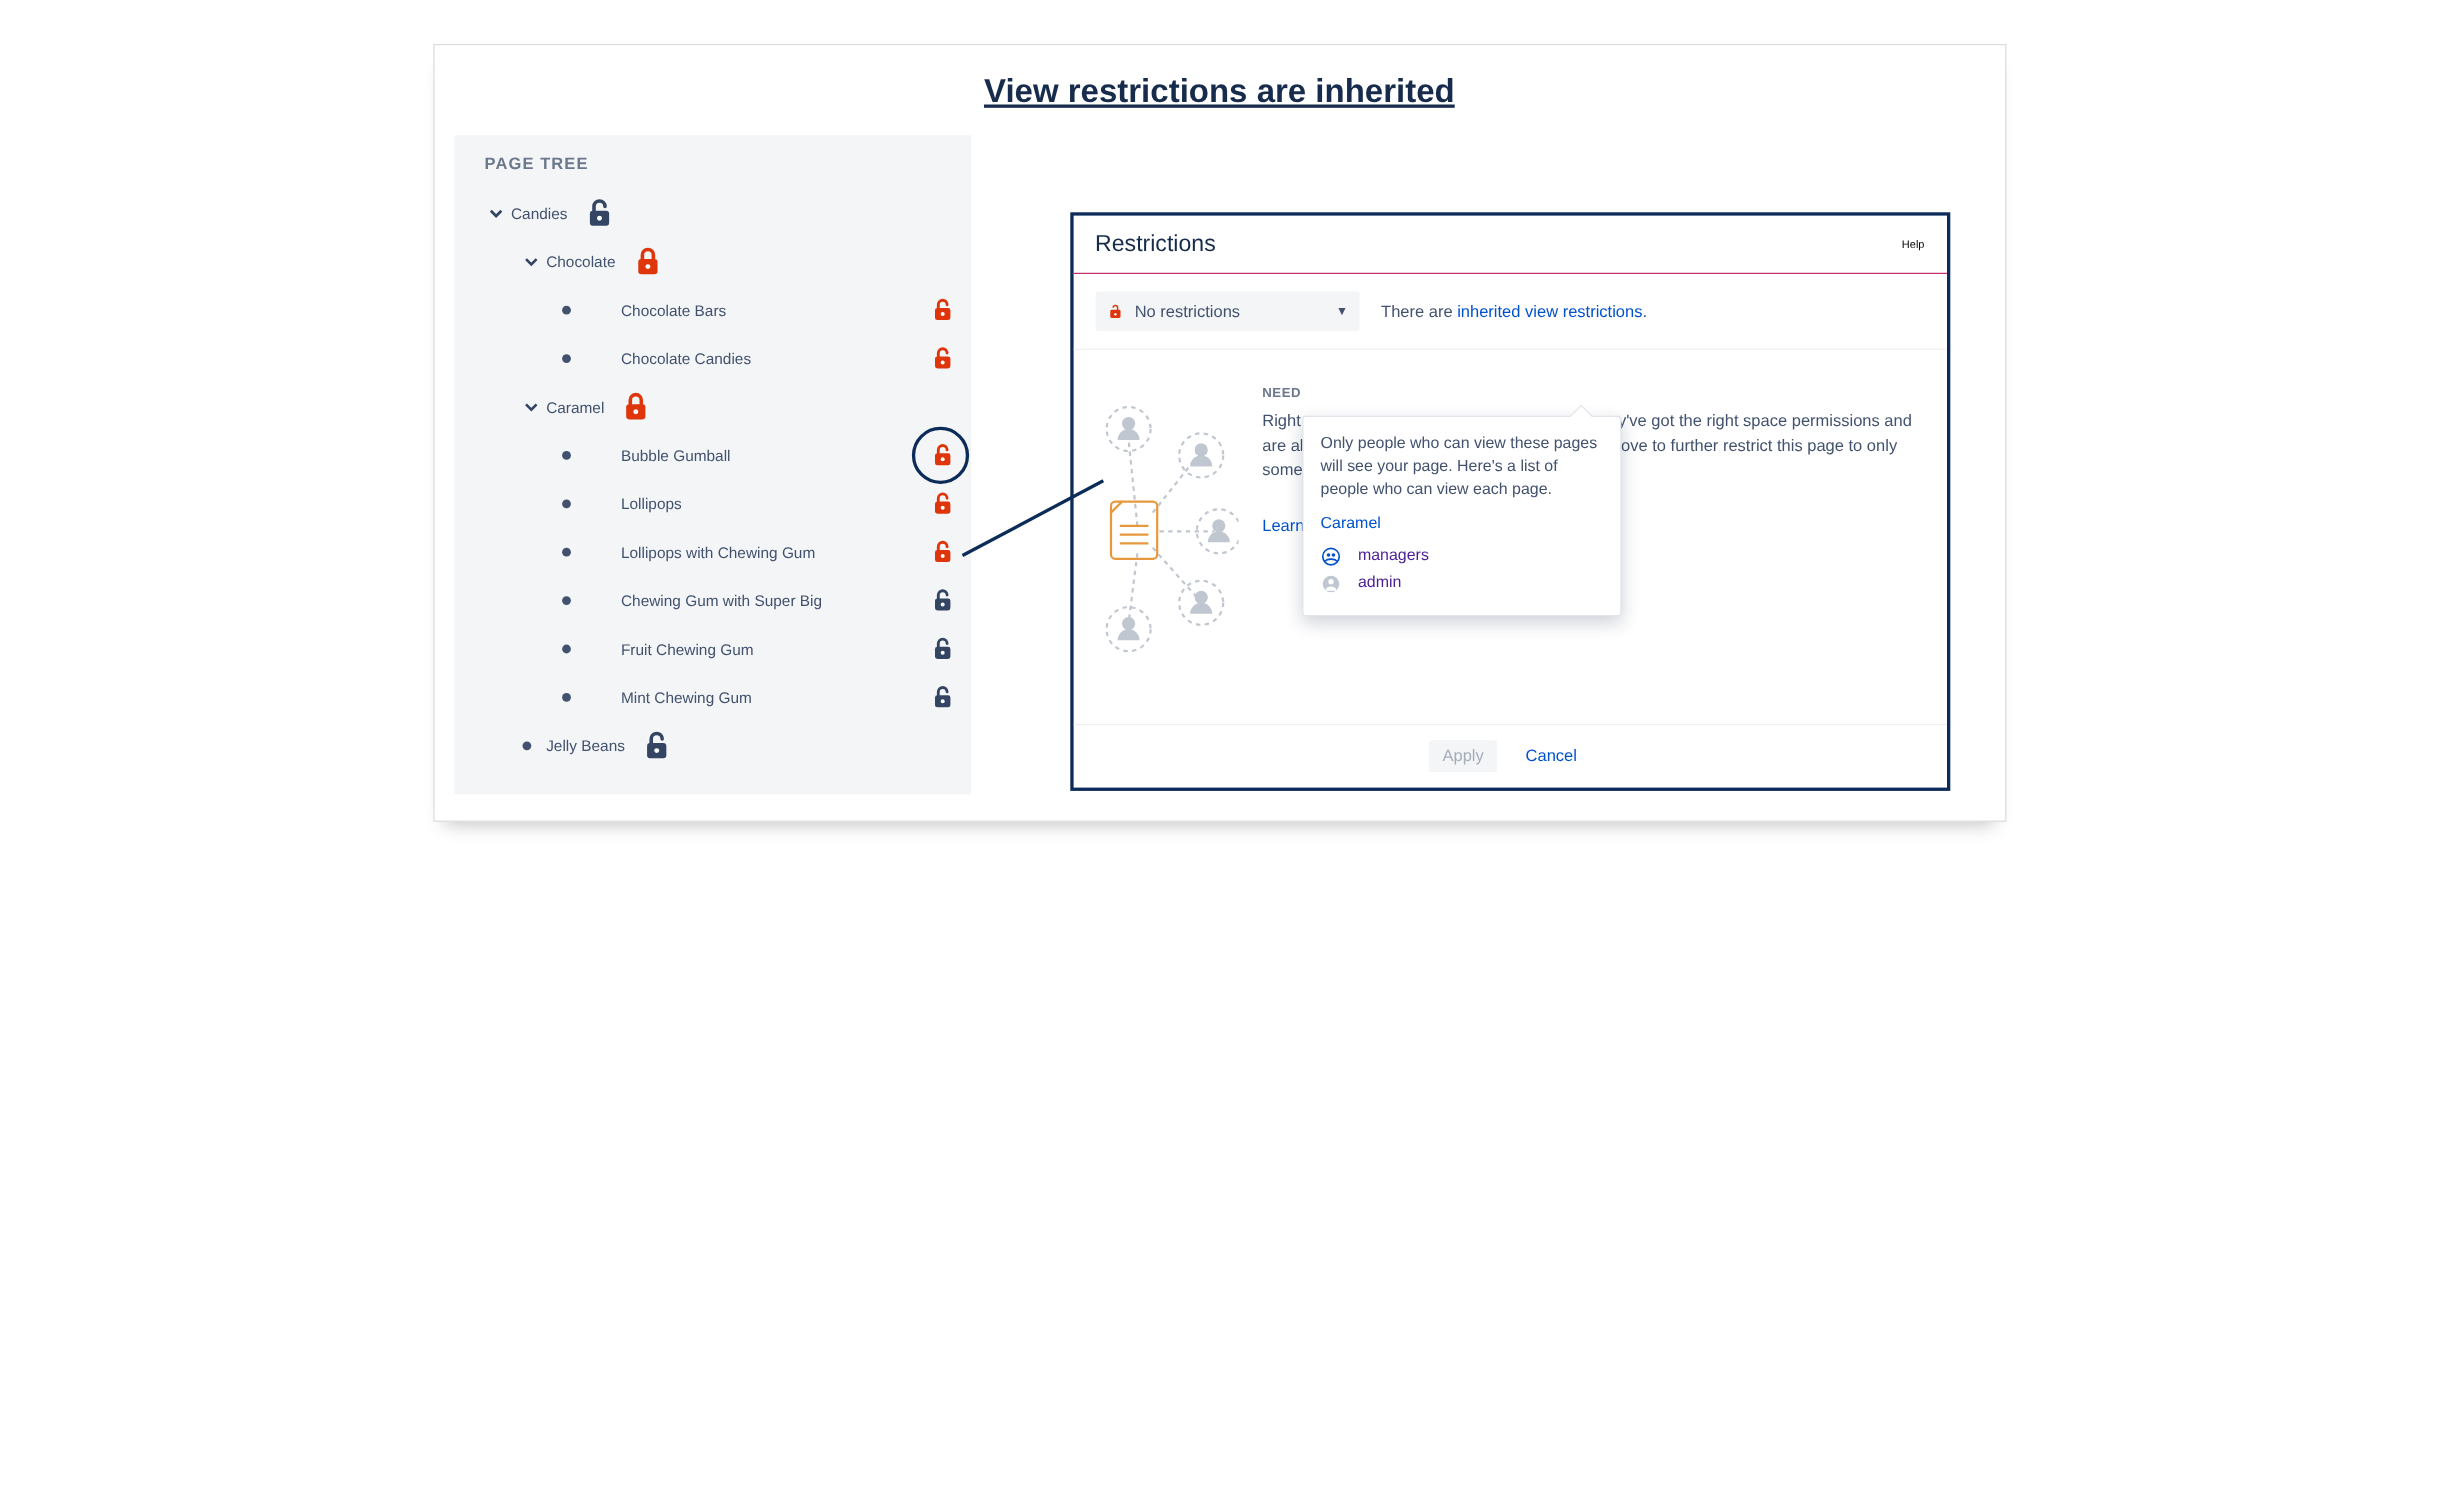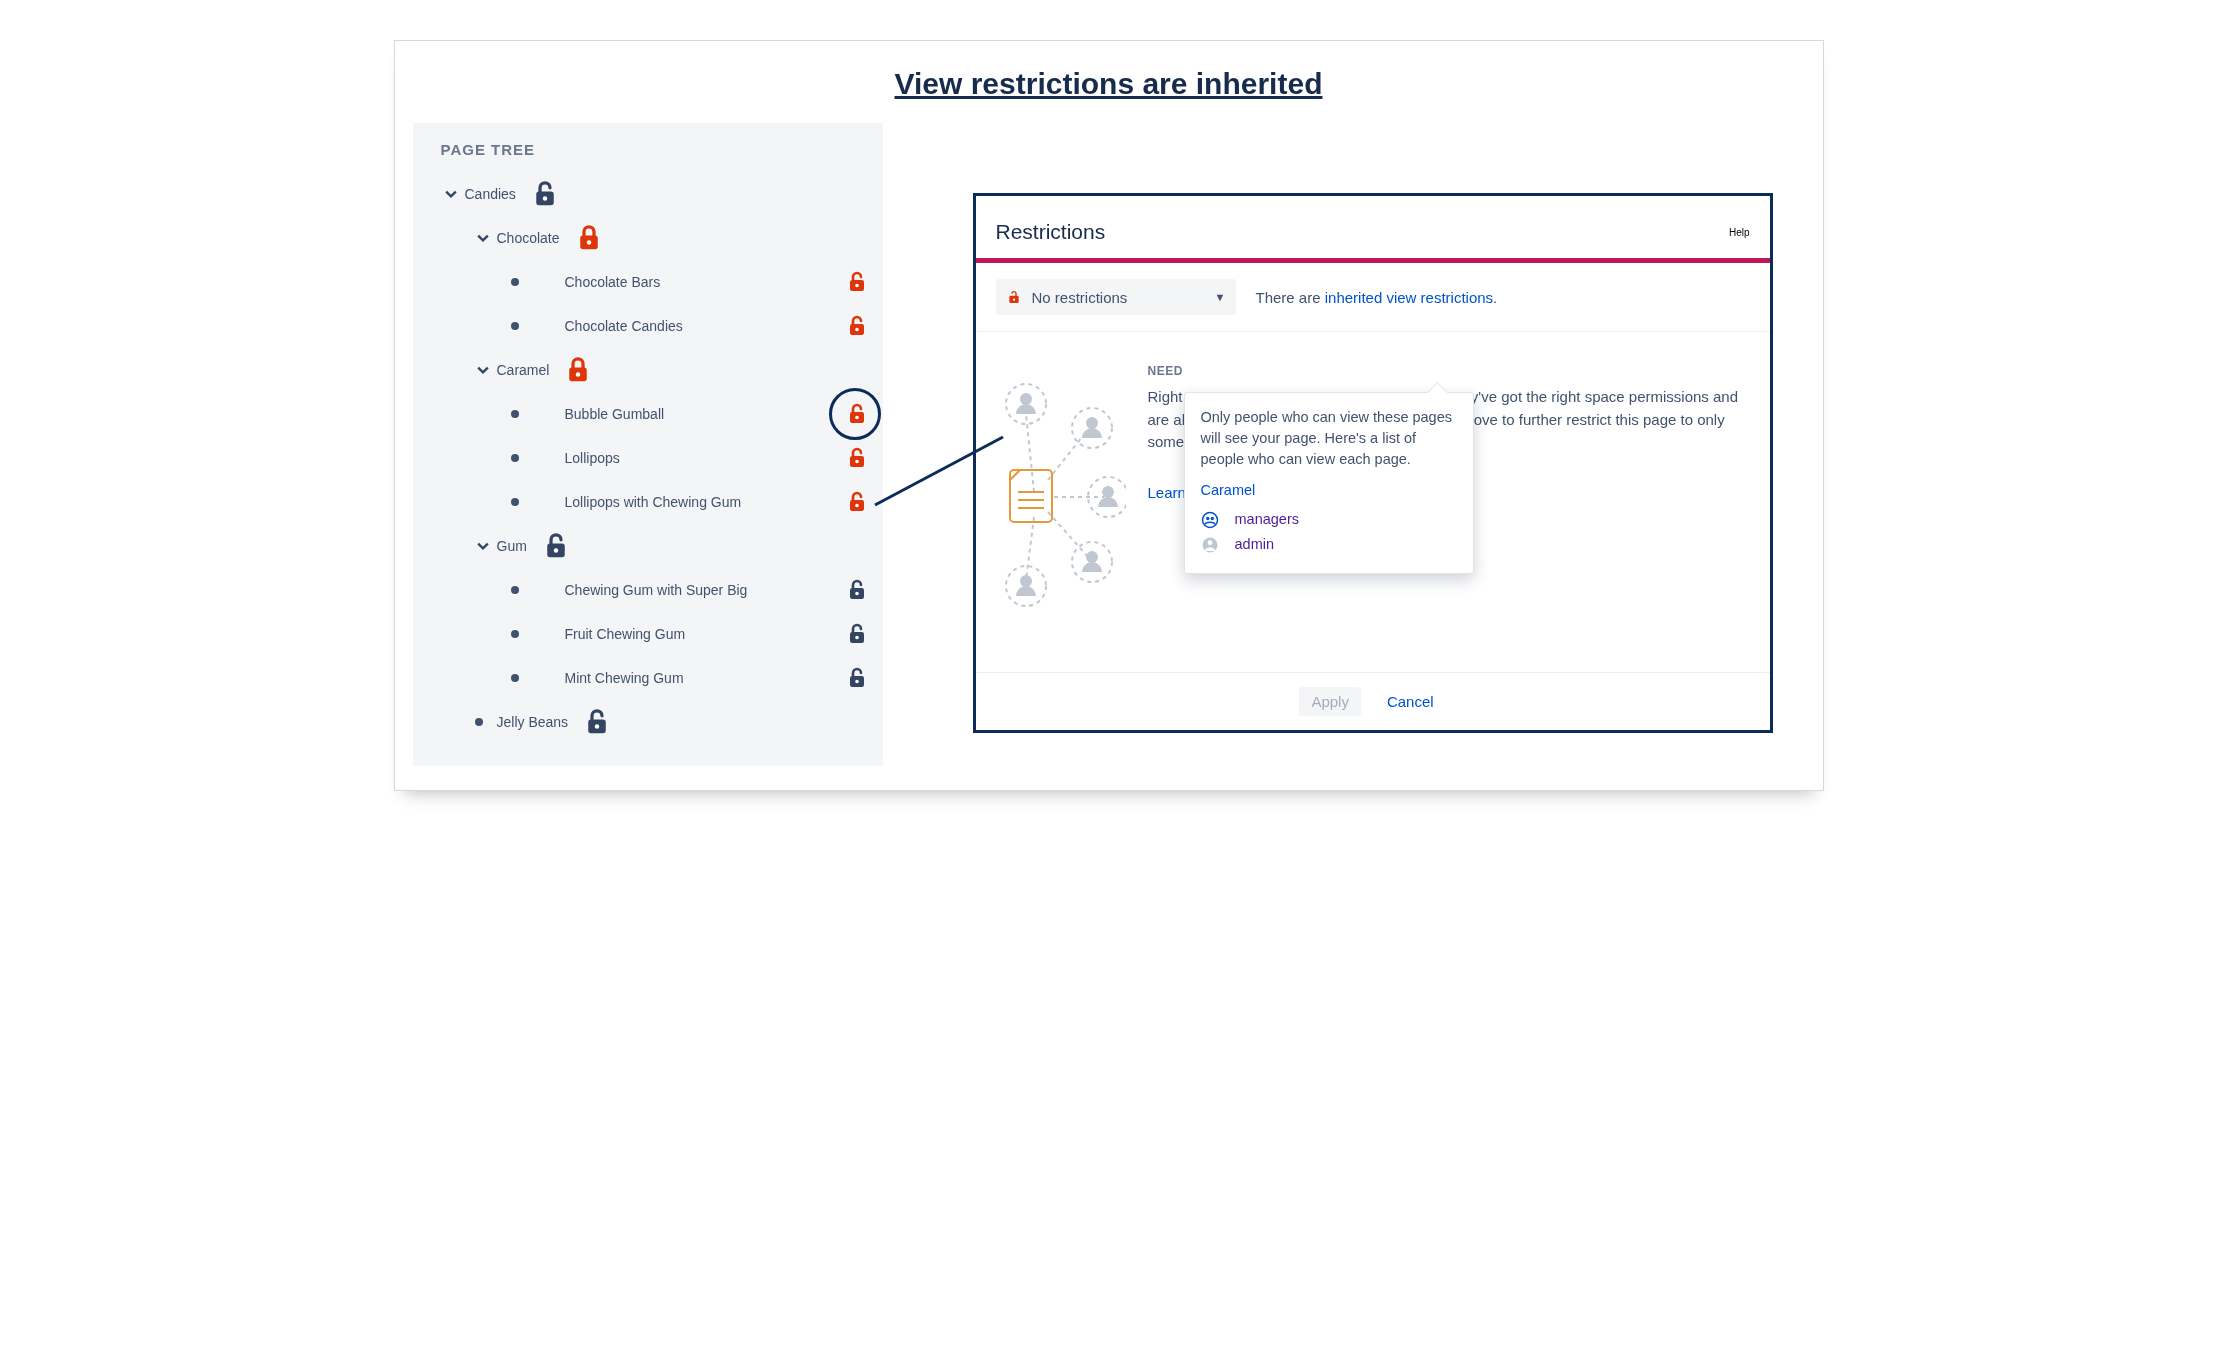--- a/index.html
+++ b/index.html
@@ -98,22 +98,22 @@
     width: 800px;
     border: 3px solid #0b2b59;
     background: #fff;
     position: relative;
     margin-top: 70px;
   }
   .dlg-header {
     display: flex;
     align-items: center;
     justify-content: space-between;
-    padding: 24px 20px 14px 20px;
-    border-bottom: 5px solid #be185d;
+    padding: 14px 20px 14px 20px;
+    border-bottom: 1px solid #be185d;
   }
   .dlg-title { font-size: 21px; color: #172b4d; font-weight: 500; }
   .help-link { color: #000000; font-size: 10px; cursor: pointer; }
   .dlg-controls {
     display: flex;
     align-items: center;
     gap: 20px;
     padding: 16px 20px;
     border-bottom: 1px solid #eceef1;
     font-size: 15px;
@@ -297,35 +297,20 @@
   </svg>
             </span>
           </div>
           <div class="tree-row lvl2">
             <span class="bullet"></span>
             <span class="tree-label">Lollipops with Chewing Gum</span>
             <span class="lock lock-right">
               <svg width="24" height="24" viewBox="0 0 24 24">
     <path d="M8 10V7a4 4 0 0 1 8 0" fill="none" stroke="#de350b" stroke-width="2.6" stroke-linecap="round"></path>
     <rect x="5" y="10" width="14" height="11" rx="2.2" fill="#de350b"></rect>
-    <circle cx="12" cy="15.5" r="1.8" fill="#fff"></circle>
-  </svg>
-            </span>
-          </div>
-          <div class="tree-row lvl1">
-            <span class="chev">
-              <svg width="12" height="12" viewBox="0 0 10 10">
-                <path d="M1 3l4 4 4-4" fill="none" stroke="#344563" stroke-width="2"></path>
-              </svg>
-            </span>
-            <span class="tree-label">Gum</span>
-            <span class="lock lock-after">
-              <svg width="30" height="30" viewBox="0 0 24 24">
-    <path d="M8 10V7a4 4 0 0 1 8 0" fill="none" stroke="#344563" stroke-width="2.6" stroke-linecap="round"></path>
-    <rect x="5" y="10" width="14" height="11" rx="2.2" fill="#344563"></rect>
     <circle cx="12" cy="15.5" r="1.8" fill="#fff"></circle>
   </svg>
             </span>
           </div>
           <div class="tree-row lvl2">
             <span class="bullet"></span>
             <span class="tree-label">Chewing Gum with Super Big</span>
             <span class="lock lock-right">
               <svg width="24" height="24" viewBox="0 0 24 24">
     <path d="M8 10V7a4 4 0 0 1 8 0" fill="none" stroke="#344563" stroke-width="2.6" stroke-linecap="round"></path>

